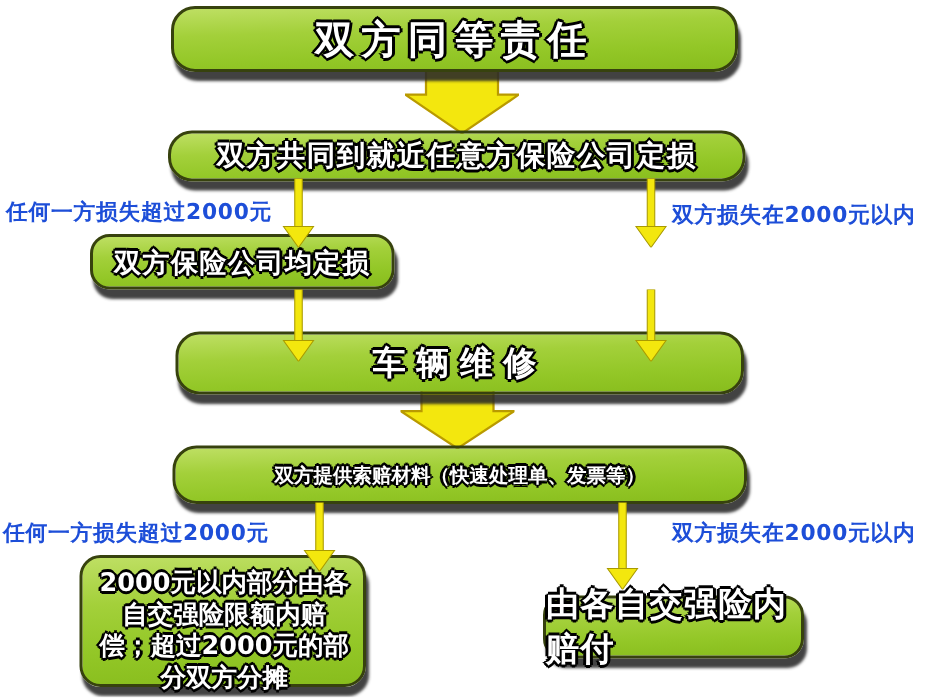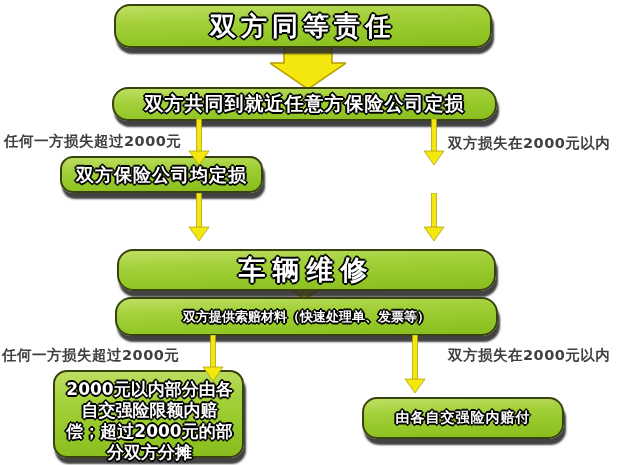--- a/index.html
+++ b/index.html
@@ -21,21 +21,21 @@
     font-weight:bold;
     display:flex;align-items:center;justify-content:center;
     text-align:left;
     z-index:2;
     text-shadow:-2px 0 #000,2px 0 #000,0 -2px #000,0 2px #000,
                 -1px -1px #000,1px -1px #000,-1px 1px #000,1px 1px #000;
   }
   .node.small-radius{border-radius:13px;}
   .cond-label{
     position:absolute;
-    color:#404040;
+    color:#1d4ed8;
     font-weight:bold;
     font-size:14.5px;
     letter-spacing:0.5px;
     white-space:nowrap;
     z-index:2;
   }
   .arrow{position:absolute;z-index:3;}
   .arrow.behind{z-index:1;}
   .multiline{
     display:block;
@@ -73,36 +73,36 @@
 
   <svg class="arrow" style="left:188px;top:193px;" width="22" height="48" viewBox="0 0 22 48">
     <rect x="8.5" y="0" width="5" height="36" fill="#f3e70e" stroke="#a99a00" stroke-width="0.7"></rect>
     <polygon points="1,34 21,34 11,48" fill="#f3e70e" stroke="#a99a00" stroke-width="0.7"></polygon>
   </svg>
   <svg class="arrow" style="left:423px;top:193px;" width="22" height="48" viewBox="0 0 22 48">
     <rect x="8.5" y="0" width="5" height="36" fill="#f3e70e" stroke="#a99a00" stroke-width="0.7"></rect>
     <polygon points="1,34 21,34 11,48" fill="#f3e70e" stroke="#a99a00" stroke-width="0.7"></polygon>
   </svg>
 
-  <div class="node" style="left:117px;top:221px;width:379px;height:42px;font-size:27px;letter-spacing:7px;margin-top:28px;">车辆维修</div>
+  <div class="node" style="left:117px;top:221px;width:379px;height:42px;font-size:22px;letter-spacing:7px;">车辆维修</div>
 
   <svg class="arrow behind" style="left:267px;top:258px;" width="76" height="42" viewBox="0 0 76 42">
     <polygon points="14,0 62,0 62,16 76,16 38,41 0,16 14,16" fill="#f3e70e" stroke="#b99a00" stroke-width="1.5"></polygon>
   </svg>
 
   <div class="node" style="left:115px;top:297px;width:383px;height:39px;font-size:13px;">双方提供索赔材料（快速处理单、发票等）</div>
 
   <div class="cond-label" style="left:2px;top:346px;">任何一方损失超过2000元</div>
   <div class="cond-label" style="left:448px;top:346px;">双方损失在2000元以内</div>
 
   <svg class="arrow" style="left:202px;top:335px;" width="22" height="46" viewBox="0 0 22 46">
     <rect x="8.5" y="0" width="5" height="34" fill="#f3e70e" stroke="#a99a00" stroke-width="0.7"></rect>
     <polygon points="1,32 21,32 11,46" fill="#f3e70e" stroke="#a99a00" stroke-width="0.7"></polygon>
   </svg>
   <svg class="arrow" style="left:404px;top:335px;" width="22" height="58" viewBox="0 0 22 58">
     <rect x="8.5" y="0" width="5" height="46" fill="#f3e70e" stroke="#a99a00" stroke-width="0.7"></rect>
     <polygon points="1,44 21,44 11,58" fill="#f3e70e" stroke="#a99a00" stroke-width="0.7"></polygon>
   </svg>
 
   <div class="node multiline" style="left:53px;top:370px;width:191px;height:88px;font-size:17px;border-radius:14px;">2000元以内部分由各自交强险限额内赔偿；超过2000元的部分双方分摊</div>
-  <div class="node small-radius" style="left:362px;top:397px;width:202px;height:42px;font-size:14px;letter-spacing:1px;border-radius:15px;">由各自交强险内赔付</div>
+  <div class="node small-radius" style="left:362px;top:397px;width:174px;height:42px;font-size:22px;letter-spacing:1px;">由各自交强险内赔付</div>
 
 </div>
 
 </body></html>

